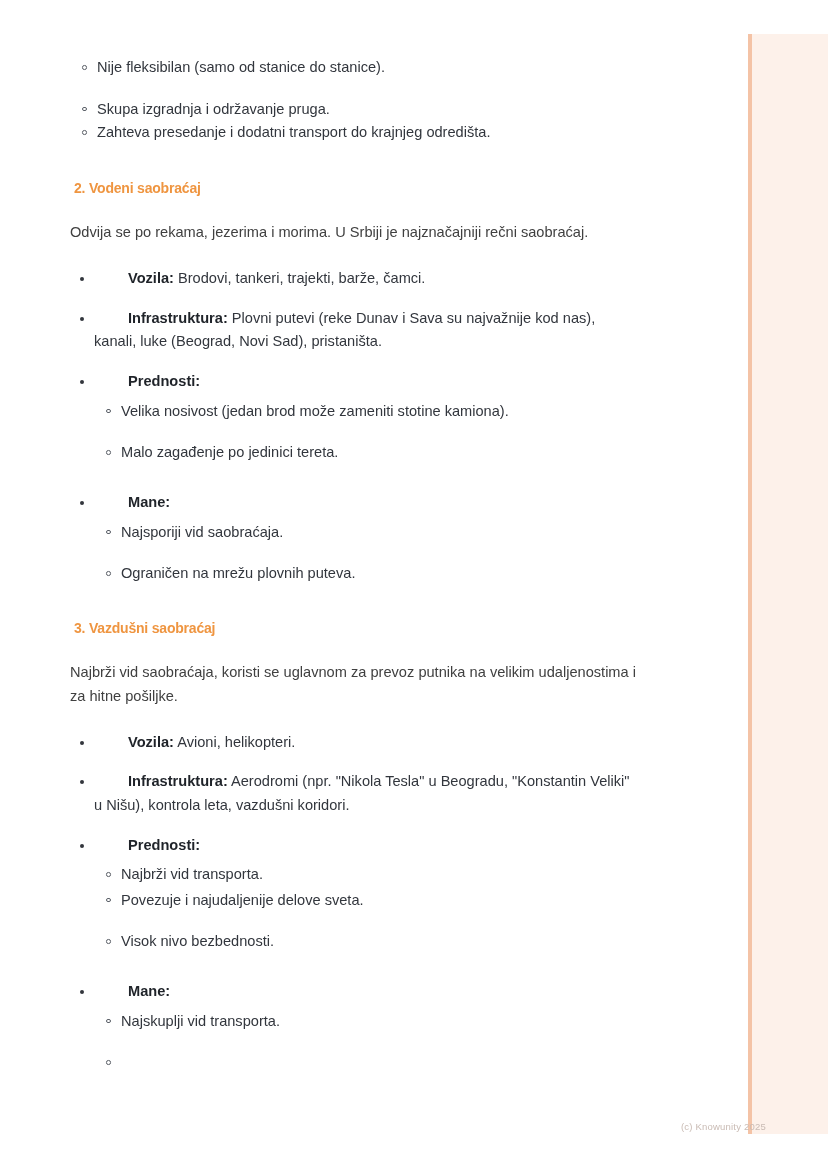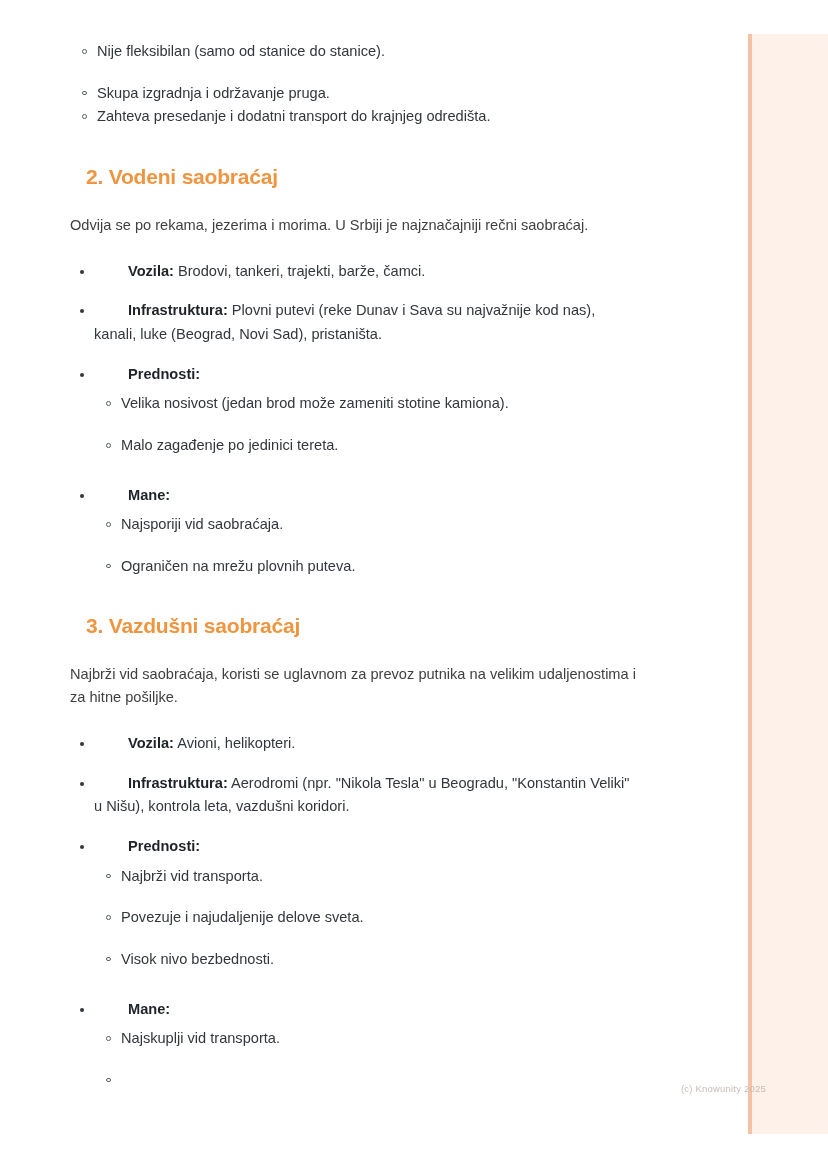--- a/index.html
+++ b/index.html
@@ -39,30 +39,30 @@
     width: 4px;
     height: 1100px;
     background: #f4c3a6;
     pointer-events: none;
   }
 
   
   .content {
     position: absolute;
     left: 70px;
-    top: 0;
+    top: 16px;
     width: 566px;
     color: #2f3339;
   }
 
   h2.section-heading {
-    font-size: 21px;
+    font-size: 14px;
     font-weight: 700;
     color: #ef9540;
-    margin: 16px;
+    margin: 4px;
     letter-spacing: -0.2px;
     line-height: 1.25;
   }
 
   p.para {
     font-size: 14.6px;
     line-height: 1.62;
     color: #404040;
     margin: 0;
   }
@@ -126,21 +126,21 @@
   }
 
   .sub-wrap {
     padding-left: 22px;
   }
 
   
   .watermark {
     position: absolute;
     left: 681px;
-    top: 1083px;
+    top: 1121px;
     font-size: 9.5px;
     color: #c9bbb4;
     letter-spacing: 0.2px;
     white-space: nowrap;
   }
 </style>
 </head>
 <body>
 
 <div class="page">
@@ -199,21 +199,21 @@
         <span class="lead">Vozila:</span><span> Avioni, helikopteri.</span>
       </li>
 
       <li class="item1" style="margin-bottom:16px;">
         <span class="lead">Infrastruktura:</span><span> Aerodromi (npr. "Nikola Tesla" u Beogradu, "Konstantin Veliki" u Nišu), kontrola leta, vazdušni koridori.</span>
       </li>
 
       <li class="item1">
         <span class="lead">Prednosti:</span>
         <ul class="lvl2 sub-wrap" style="margin-top:6px;">
-          <li class="item2" style="margin-bottom:18px;">Najbrži vid transporta.</li>
+          <li class="item2" style="margin-bottom:2px;">Najbrži vid transporta.</li>
           <li class="item2" style="margin-bottom:18px;">Povezuje i najudaljenije delove sveta.</li>
           <li class="item2">Visok nivo bezbednosti.</li>
         </ul>
       </li>
     </ul>
 
     <ul class="lvl1" style="margin-top:26px;">
       <li class="item1">
         <span class="lead">Mane:</span>
         <ul class="lvl2 sub-wrap" style="margin-top:6px;">

